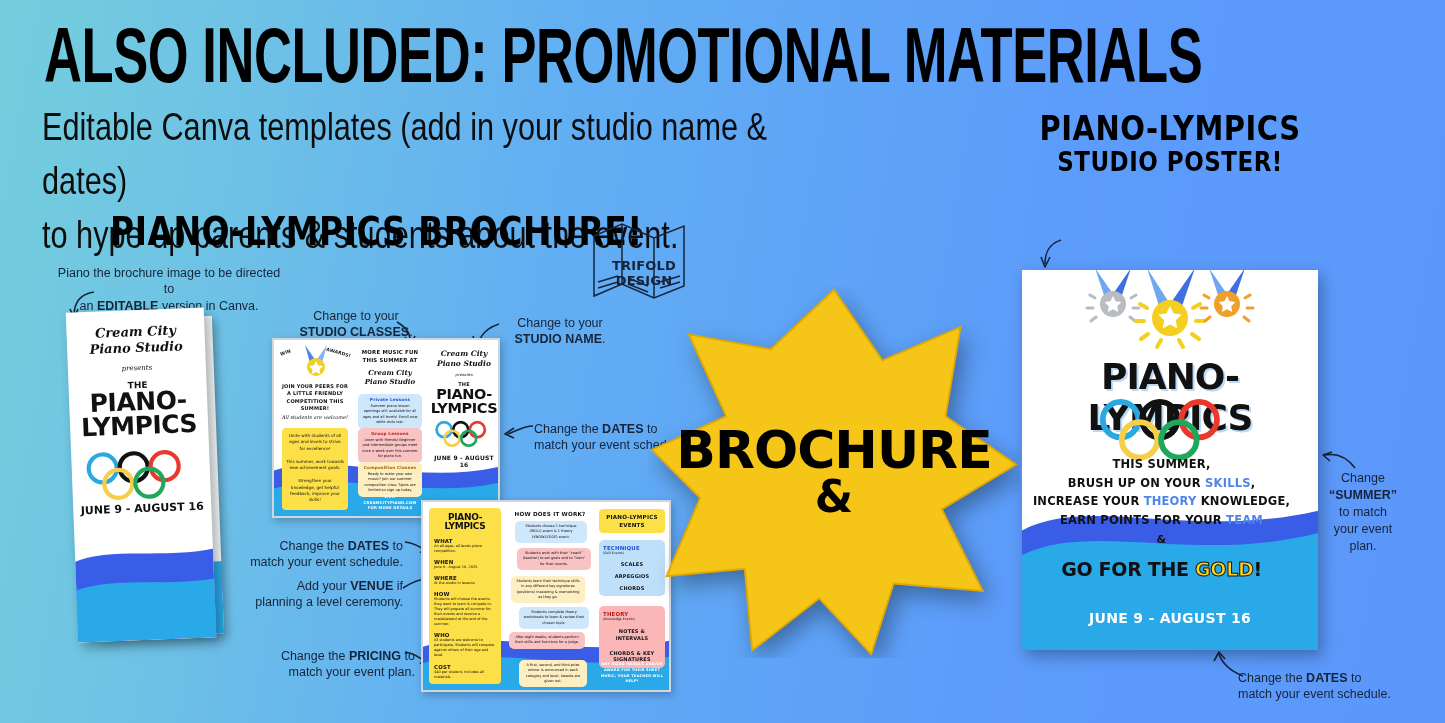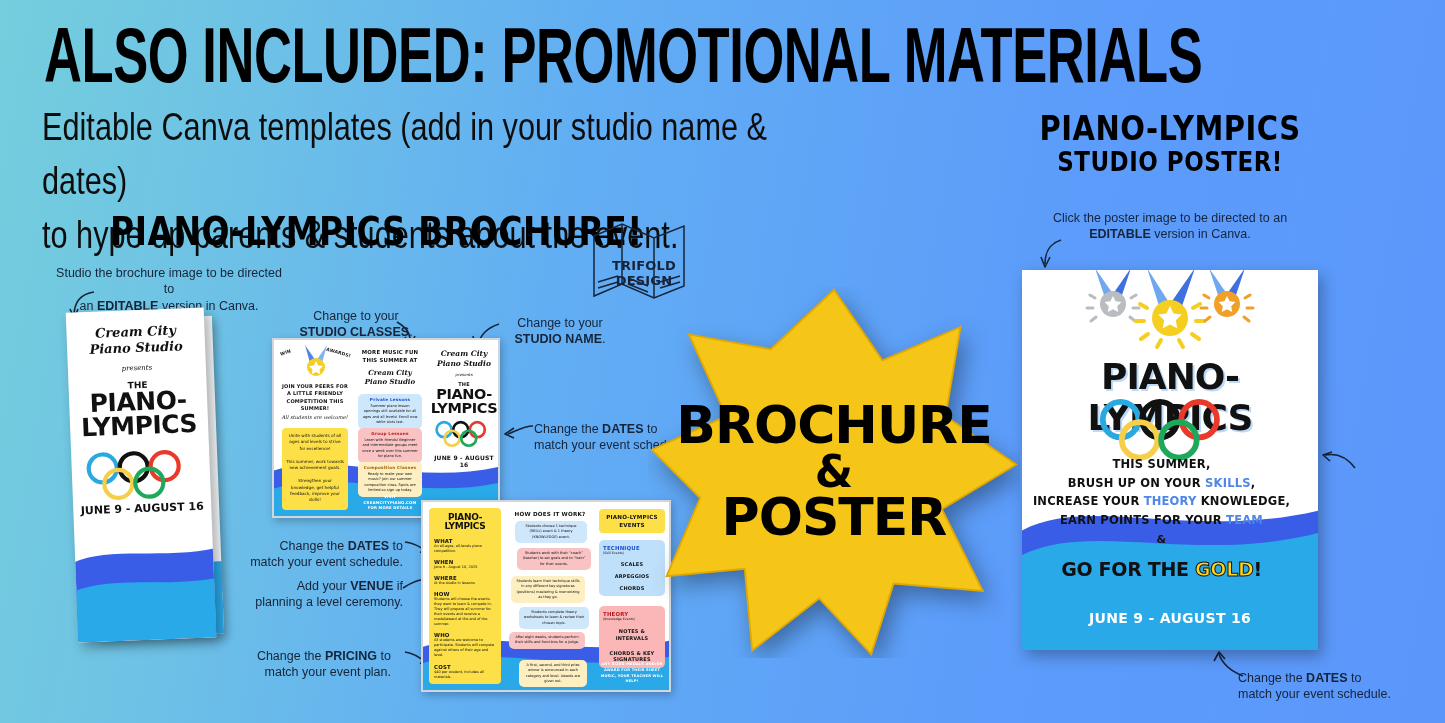--- a/index.html
+++ b/index.html
@@ -186,21 +186,21 @@
 
   <div class="headline">ALSO INCLUDED:   PROMOTIONAL MATERIALS</div>
   <div class="subhead">
     <div>Editable Canva templates (add in your studio name &amp; dates)</div>
     <div>to hype up parents &amp; students about the event.</div>
   </div>
 
   <div class="display broch-title">PIANO-LYMPICS  BROCHURE!</div>
 
   <div class="note c" style="left:54px; top:265px; width:230px;">
-    <span>Studio the brochure image to be directed to</span><br>
+    <span>Piano the brochure image to be directed to</span><br>
     <span>an </span><b>EDITABLE</b><span> version in Canva.</span>
   </div>
   <svg class="arrow" style="left:66px; top:290px;" width="34" height="34">
     <path d="M28 2 C14 4, 8 12, 8 26"></path>
     <path d="M4 19 L8 28 L12 19" stroke-linejoin="round"></path>
   </svg>
 
 
   <div class="trifold">
     <svg width="94" height="82" viewBox="0 0 94 82">
@@ -255,21 +255,21 @@
 
   <div class="note r" style="left:245px; top:578px; width:158px;">
     <span>Add your </span><b>VENUE</b><span> if</span><br>
     <span>planning a level ceremony.</span>
   </div>
   <svg class="arrow" style="left:402px; top:576px;" width="28" height="16">
     <path d="M1 12 C10 6, 18 3, 26 3"></path>
     <path d="M19 1 L27 3 L21 9" stroke-linejoin="round"></path>
   </svg>
 
-  <div class="note r" style="left:228px; top:648px; width:163px;text-align:right;">
+  <div class="note r" style="left:252px; top:648px; width:163px;text-align:right;">
     <span>Change the </span><b>PRICING</b><span> to</span><br>
     <span>match your event plan.</span>
   </div>
   <svg class="arrow" style="left:404px; top:650px;" width="26" height="20">
     <path d="M1 2 C10 3, 17 8, 24 14"></path>
     <path d="M16 13 L25 16 L21 7" stroke-linejoin="round"></path>
   </svg>
 
   <div class="cover-wrap">
     <div class="cover-back">
@@ -465,36 +465,38 @@
     </div>
   </div>
 
   <div class="burst">
     <svg width="372" height="372" viewBox="0 0 200 200">
       <path d="M100 2 L126 40 L168 22 L160 70 L198 96 L158 120 L180 164 L132 160 L120 198 L92 168 L56 196 L52 152 L10 156 L28 114 L2 88 L42 70 L22 26 L66 34 Z" fill="#f5c518" stroke="#e0a800" stroke-width="1" style="filter: drop-shadow(3px 5px 6px rgba(0,0,0,.35));"></path>
     </svg>
     <div class="txt">
       <div class="l1">BROCHURE</div>
       <div class="l2">&amp;</div>
-      <div class="l3">POSTER</div>
     </div>
   </div>
 
   <div class="display poster-title" style="width:278px; text-align:center;">PIANO-LYMPICS</div>
   <div class="display poster-title2">STUDIO POSTER!</div>
 
-  <div class="note c" style="left:1040px; top:210px; width:260px;">
-    <span>Click the poster image to be directed to an</span><br>
-    <b>EDITABLE</b><span> version in Canva.</span>
-  </div>
   <svg class="arrow" style="left:1039px; top:238px;" width="26" height="32">
     <path d="M22 2 C10 6, 6 14, 6 26"></path>
     <path d="M2 19 L6 29 L11 19" stroke-linejoin="round"></path>
   </svg>
 
+  <div class="note c" style="left:1326px; top:470px; width:74px; line-height:1.35;">
+    <span>Change</span><br>
+    <b>“SUMMER”</b><br>
+    <span>to match</span><br>
+    <span>your event</span><br>
+    <span>plan.</span>
+  </div>
   <svg class="arrow" style="left:1322px; top:452px;" width="34" height="18">
     <path d="M33 16 C24 4, 14 1, 3 3"></path>
     <path d="M10 0 L1 3 L8 9" stroke-linejoin="round"></path>
   </svg>
 
   <div class="note" style="left:1238px; top:670px; width:200px;">
     <span>Change the </span><b>DATES</b><span> to</span><br>
     <span>match your event schedule.</span>
   </div>
   <svg class="arrow" style="left:1213px; top:652px;" width="32" height="26">

